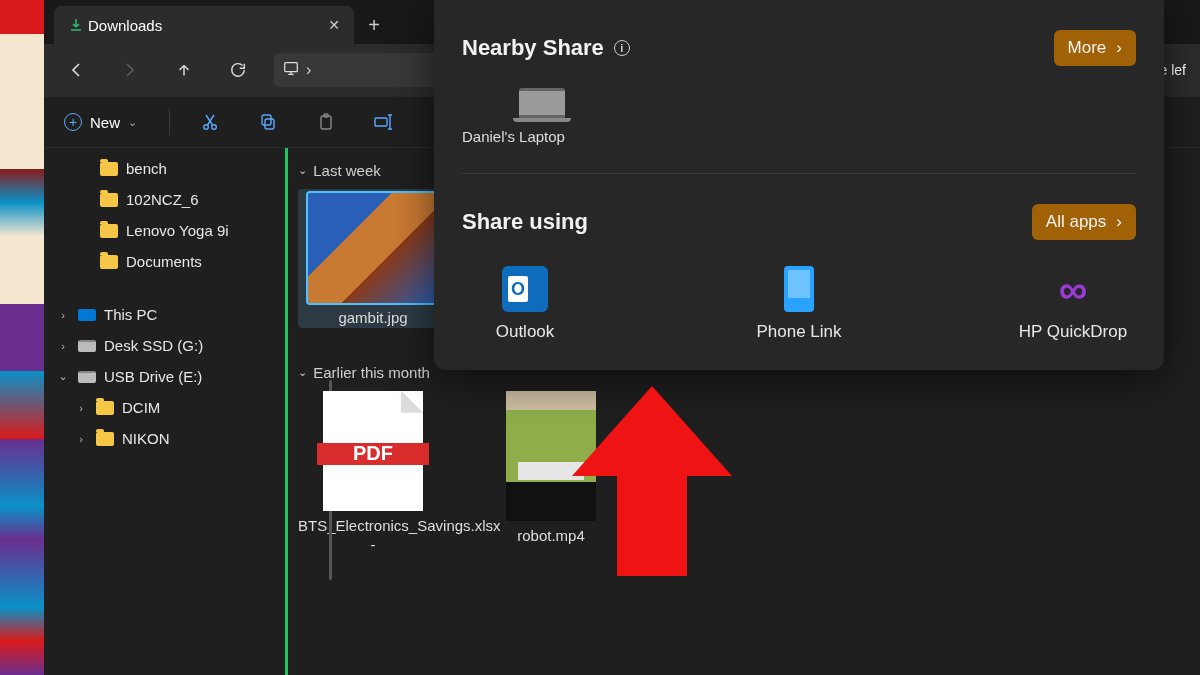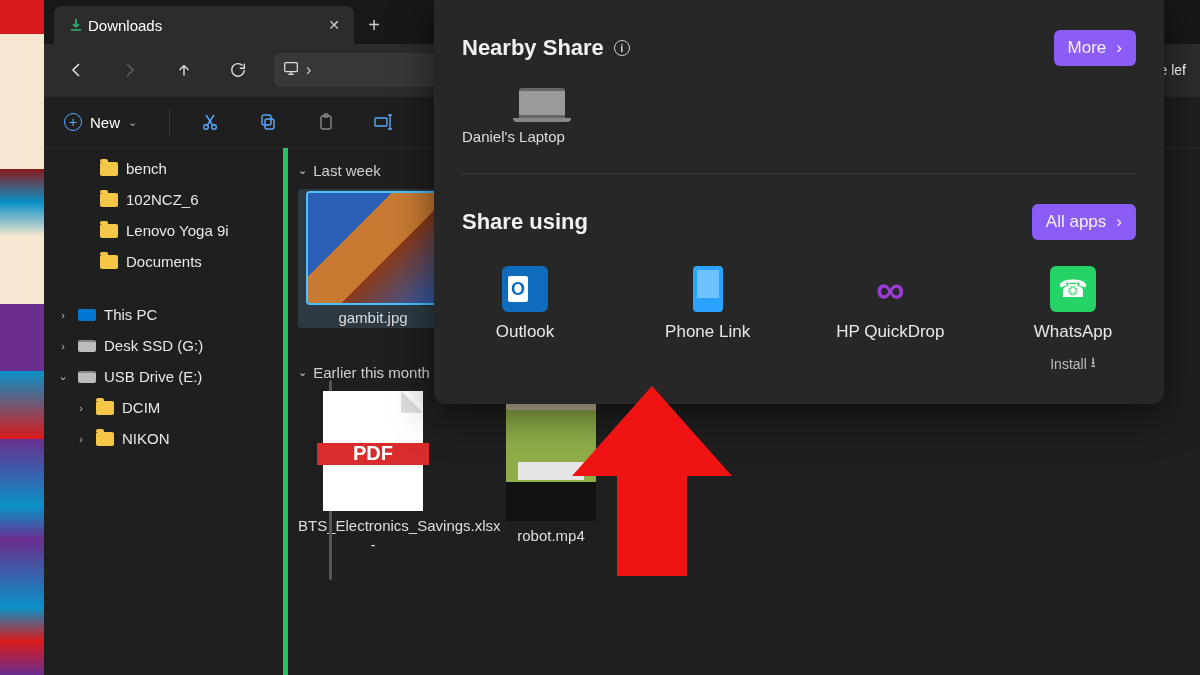--- a/index.html
+++ b/index.html
@@ -110,21 +110,21 @@
     flex: 1;
     display: flex;
     overflow: hidden;
   }
   .sidebar {
     width: 244px;
     padding: 6px 2px;
     display: flex; flex-direction: column;
     gap: 2px;
     font-size: 15px;
-    border-right: 5px solid #22c55e;
+    border-right: 3px solid #22c55e;
   }
   .side-item {
     display: flex; align-items: center;
     gap: 8px;
     padding: 6px 6px 6px 10px;
     border-radius: 4px;
     color: #e8e8e8;
     white-space: nowrap;
     overflow: hidden;
   }
@@ -197,21 +197,21 @@
   .sec-title {
     font-size: 22px; font-weight: 600; color: #f2f2f2;
     display: flex; align-items: center; gap: 10px;
   }
   .info-circ {
     width: 16px; height: 16px; border: 1.5px solid #ccc; border-radius: 50%;
     display:flex; align-items:center; justify-content:center;
     font-size: 11px; color:#ccc;
   }
   .chip-btn {
-    background: #8b5cf6; color: #f2f2f2;
+    background: #a16207; color: #f2f2f2;
     padding: 8px 14px; border-radius: 6px;
     font-size: 17px; display:flex; align-items:center; gap:10px;
   }
   .devices { display:flex; gap:24px; padding: 22px 0 28px; }
   .device {
     display:flex; flex-direction:column; align-items:flex-end; gap:10px;
     font-size:15px; color:#ddd;
   }
   .laptop {
     width:46px; height:30px;
@@ -462,28 +462,20 @@
     <div class="app">
       <div class="app-ic">
           <div class="ic-phone"></div>
         </div>
       <span>Phone Link</span>
     </div>
     <div class="app">
       <div class="app-ic ic-drop">∞</div>
       <span>HP QuickDrop</span>
     </div>
-    <div class="app">
-      <div class="app-ic ic-whats"></div>
-      <span>WhatsApp</span>
-      <span class="app-sub">
-        <span>Install</span>
-        <span>⭳</span>
-      </span>
-    </div>
   </div>
 </div>
 
 <div class="big-arrow">
   <svg viewBox="0 0 160 190">
       <path d="M80 0 L160 90 L115 90 L115 190 L45 190 L45 90 L0 90 Z" fill="#ef1313"></path>
     </svg>
 </div>
 
 </body></html>

